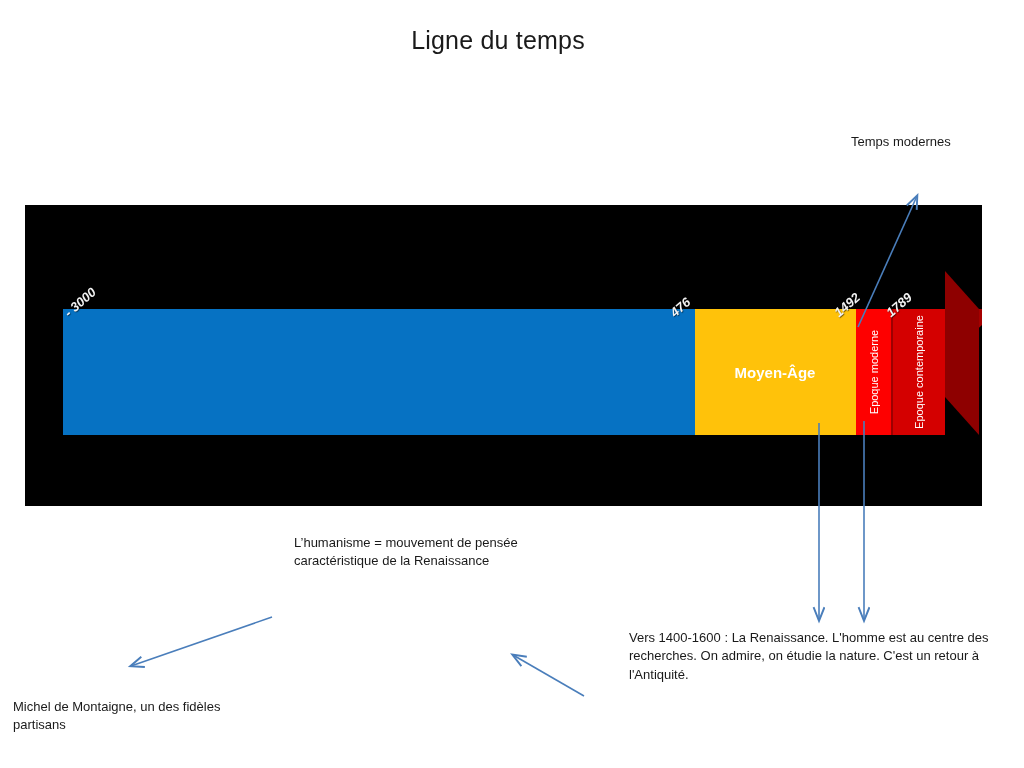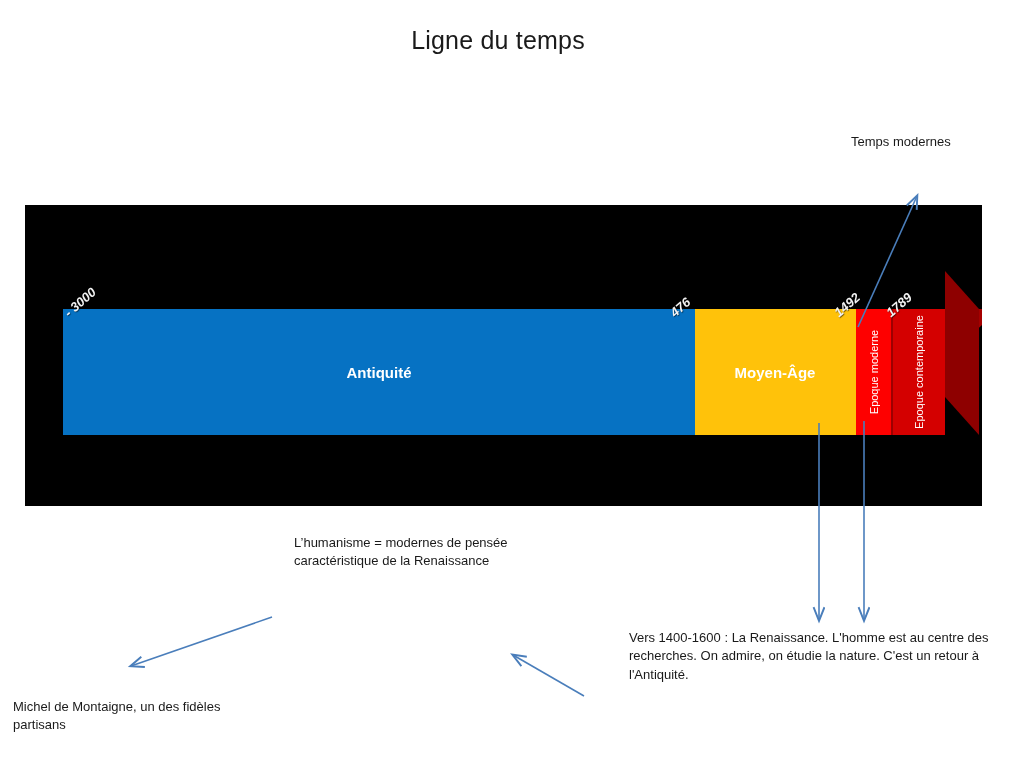--- a/index.html
+++ b/index.html
@@ -227,39 +227,38 @@
   <div class="face topface" id="contemporaine-top"></div>
 
   <div class="face" id="contemporaine-side"></div>
 
   <div class="face" id="antiquite-front"></div>
   <div class="face" id="moyenage-front"></div>
   <div class="face" id="moderne-front"></div>
   <div class="face" id="contemporaine-front"></div>
   <div class="face" id="red-divider"></div>
 
-  <div class="era-label" id="label-antiquite">Antiquité</div>
   <div class="era-label" id="label-moyenage">Moyen-Âge</div>
 
   <div class="era-label-vertical" id="label-moderne">
     <span>Epoque moderne</span>
   </div>
   <div class="era-label-vertical" id="label-contemporaine">
     <span>Epoque contemporaine</span>
   </div>
 
   <div class="date-label" id="date-3000">- 3000</div>
   <div class="date-label" id="date-476">476</div>
   <div class="date-label" id="date-1492">1492</div>
   <div class="date-label" id="date-1789">1789</div>
 </div>
 
 <div class="callout" id="callout-temps-modernes">Temps modernes</div>
 
-<div class="callout" id="callout-humanisme">L’humanisme = modernes de pensée caractéristique de la Renaissance</div>
+<div class="callout" id="callout-humanisme">L’humanisme = mouvement de pensée caractéristique de la Renaissance</div>
 
 <div class="callout" id="callout-montaigne">Michel de Montaigne, un des fidèles partisans</div>
 
 <div class="callout" id="callout-renaissance">Vers 1400-1600 : La Renaissance. L'homme est au centre des recherches. On admire, on étudie la nature. C'est un retour à l'Antiquité.</div>
 
 <svg id="arrow-layer" viewBox="0 0 1024 768" xmlns="http://www.w3.org/2000/svg">
   <defs>
     <marker id="ah" markerWidth="11" markerHeight="11" refX="8.5" refY="4" orient="auto" markerUnits="strokeWidth">
       <path d="M0.5,0.6 L9,4 L0.5,7.4" fill="none" stroke="#4A7EBB" stroke-width="1.2"></path>
     </marker>

